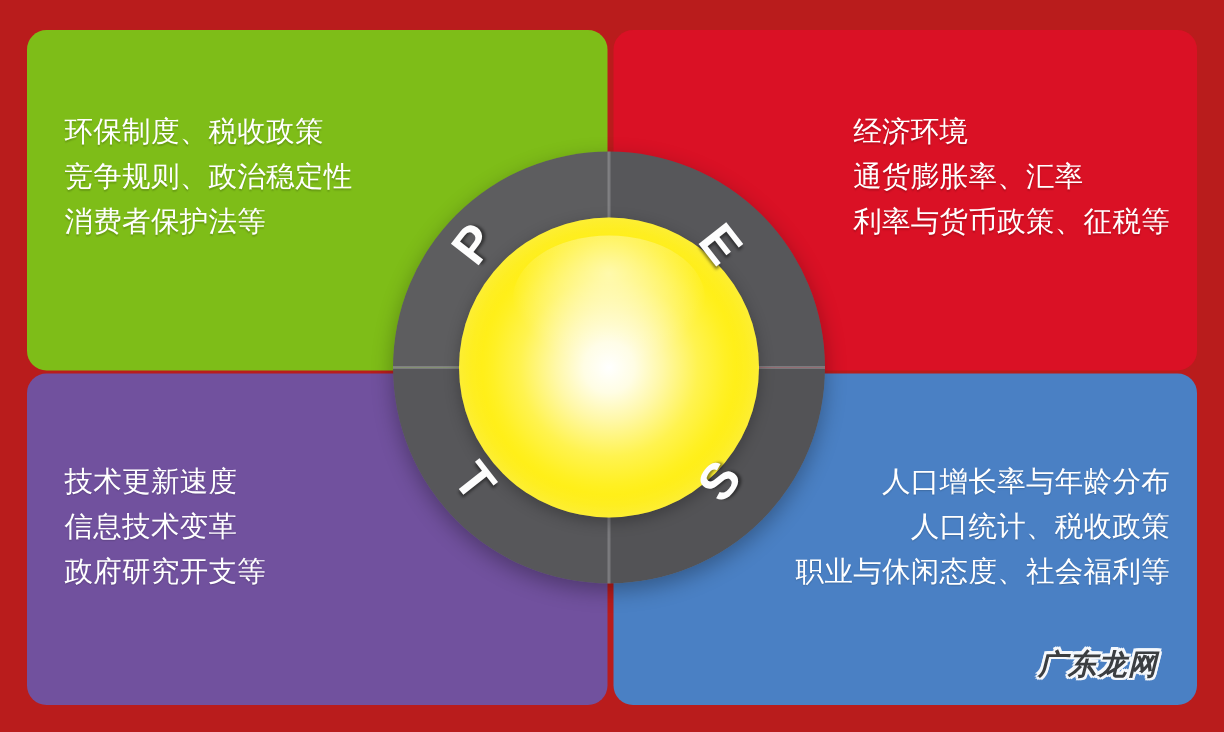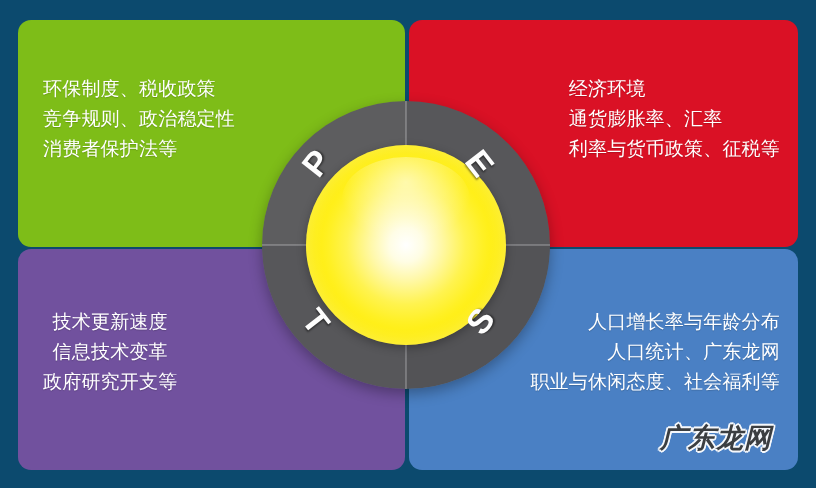--- a/index.html
+++ b/index.html
@@ -7,21 +7,21 @@
     padding: 0;
     background: #ffffff;
   }
   body {
     font-family: "Liberation Sans", "DejaVu Sans", sans-serif;
   }
   #stage {
     position: relative;
     width: 816px;
     height: 488px;
-    background: #0c4a6e;
+    background: #b91c1c;
     overflow: hidden;
   }
 
   
   .panel {
     position: absolute;
     border-radius: 13px;
     box-sizing: border-box;
     overflow: hidden;
   }
@@ -54,40 +54,40 @@
     right: 18px; top: 54px;
   }
 
   #panel-technological {
     left: 18px;  top: 249px;
     width: 387px; height: 221px;
     background: #71519e;
   }
   #panel-technological .ptext {
     left: 25px; top: 58px;
-    text-align: center;
+    text-align: left;
   }
 
   #panel-social {
     left: 409px; top: 249px;
     width: 389px; height: 221px;
     background: #4a80c4;
   }
   #panel-social .ptext {
     right: 18px; top: 58px;
     text-align: right;
   }
 
   
   #watermark {
     position: absolute;
     right: 26px;
     bottom: 14px;
     font-family: "DejaVu Sans", sans-serif;
-    font-size: 27px;
+    font-size: 19px;
     font-weight: bold;
     font-style: italic;
     color: #3b3b3b;
     letter-spacing: 1px;
     text-shadow:
       -1.4px -1.4px 0 #ffffff,
        1.4px -1.4px 0 #ffffff,
       -1.4px  1.4px 0 #ffffff,
        1.4px  1.4px 0 #ffffff,
        0     -1.6px 0 #ffffff,
@@ -214,21 +214,21 @@
   </div>
 
   <div class="panel" id="panel-technological">
     <div class="ptext">技术更新速度
 信息技术变革
 政府研究开支等</div>
   </div>
 
   <div class="panel" id="panel-social">
     <div class="ptext">人口增长率与年龄分布
-人口统计、广东龙网
+人口统计、税收政策
 职业与休闲态度、社会福利等</div>
     <div id="watermark">广东龙网</div>
   </div>
 
   <div id="wheel">
     <div class="ring-quad" id="ring-tl"></div>
     <div class="ring-quad" id="ring-tr"></div>
     <div class="ring-quad" id="ring-bl"></div>
     <div class="ring-quad" id="ring-br"></div>
 

